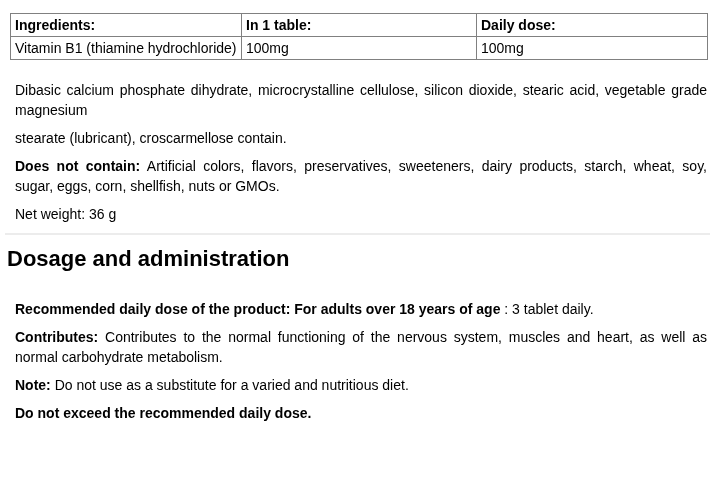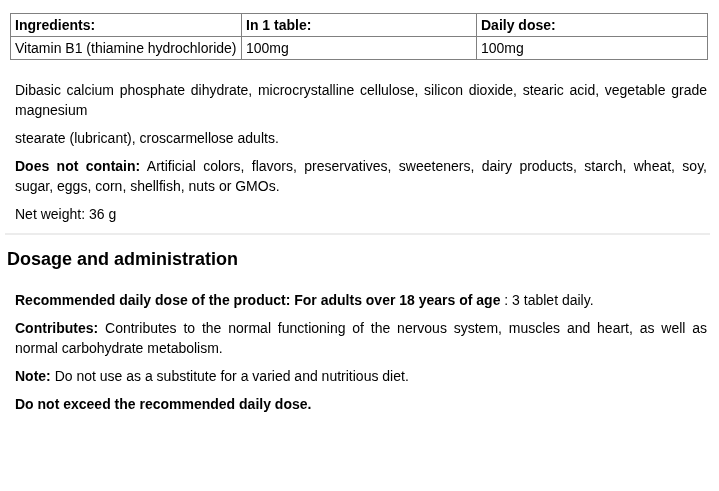--- a/index.html
+++ b/index.html
@@ -46,24 +46,24 @@
   p b { font-weight: bold; }
 
   hr.divider {
     border: none;
     border-top: 2px solid #ececec;
     width: 705px;
     margin: 9px 0 12px -2px;
   }
 
   h2.section-heading {
-    font-size: 18px;
+    font-size: 22px;
     line-height: 24px;
     font-weight: bold;
-    margin: 0 0 19px 0;
+    margin: 0 0 28px 0;
   }
 </style>
 </head>
 <body>
 
 <div class="page">
 
   <table class="ingredients">
     <thead>
       <tr>
@@ -76,21 +76,21 @@
       <tr>
         <td>Vitamin B1 (thiamine hydrochloride)</td>
         <td>100mg</td>
         <td>100mg</td>
       </tr>
     </tbody>
   </table>
 
   <p>Dibasic calcium phosphate dihydrate, microcrystalline cellulose, silicon dioxide, stearic acid, vegetable grade magnesium</p>
 
-  <p>stearate (lubricant), croscarmellose adults.</p>
+  <p>stearate (lubricant), croscarmellose contain.</p>
 
   <p><b>Does not contain:</b><span> Artificial colors, flavors, preservatives, sweeteners, dairy products, starch, wheat, soy, sugar, eggs, corn, shellfish, nuts or GMOs.</span></p>
 
   <p>Net weight: 36 g</p>
 
   <hr class="divider">
 
   <h2 class="section-heading">Dosage and administration</h2>
 
   <p><b>Recommended daily dose of the product: For adults over 18 years of age</b><span> : 3 tablet daily.</span></p>

